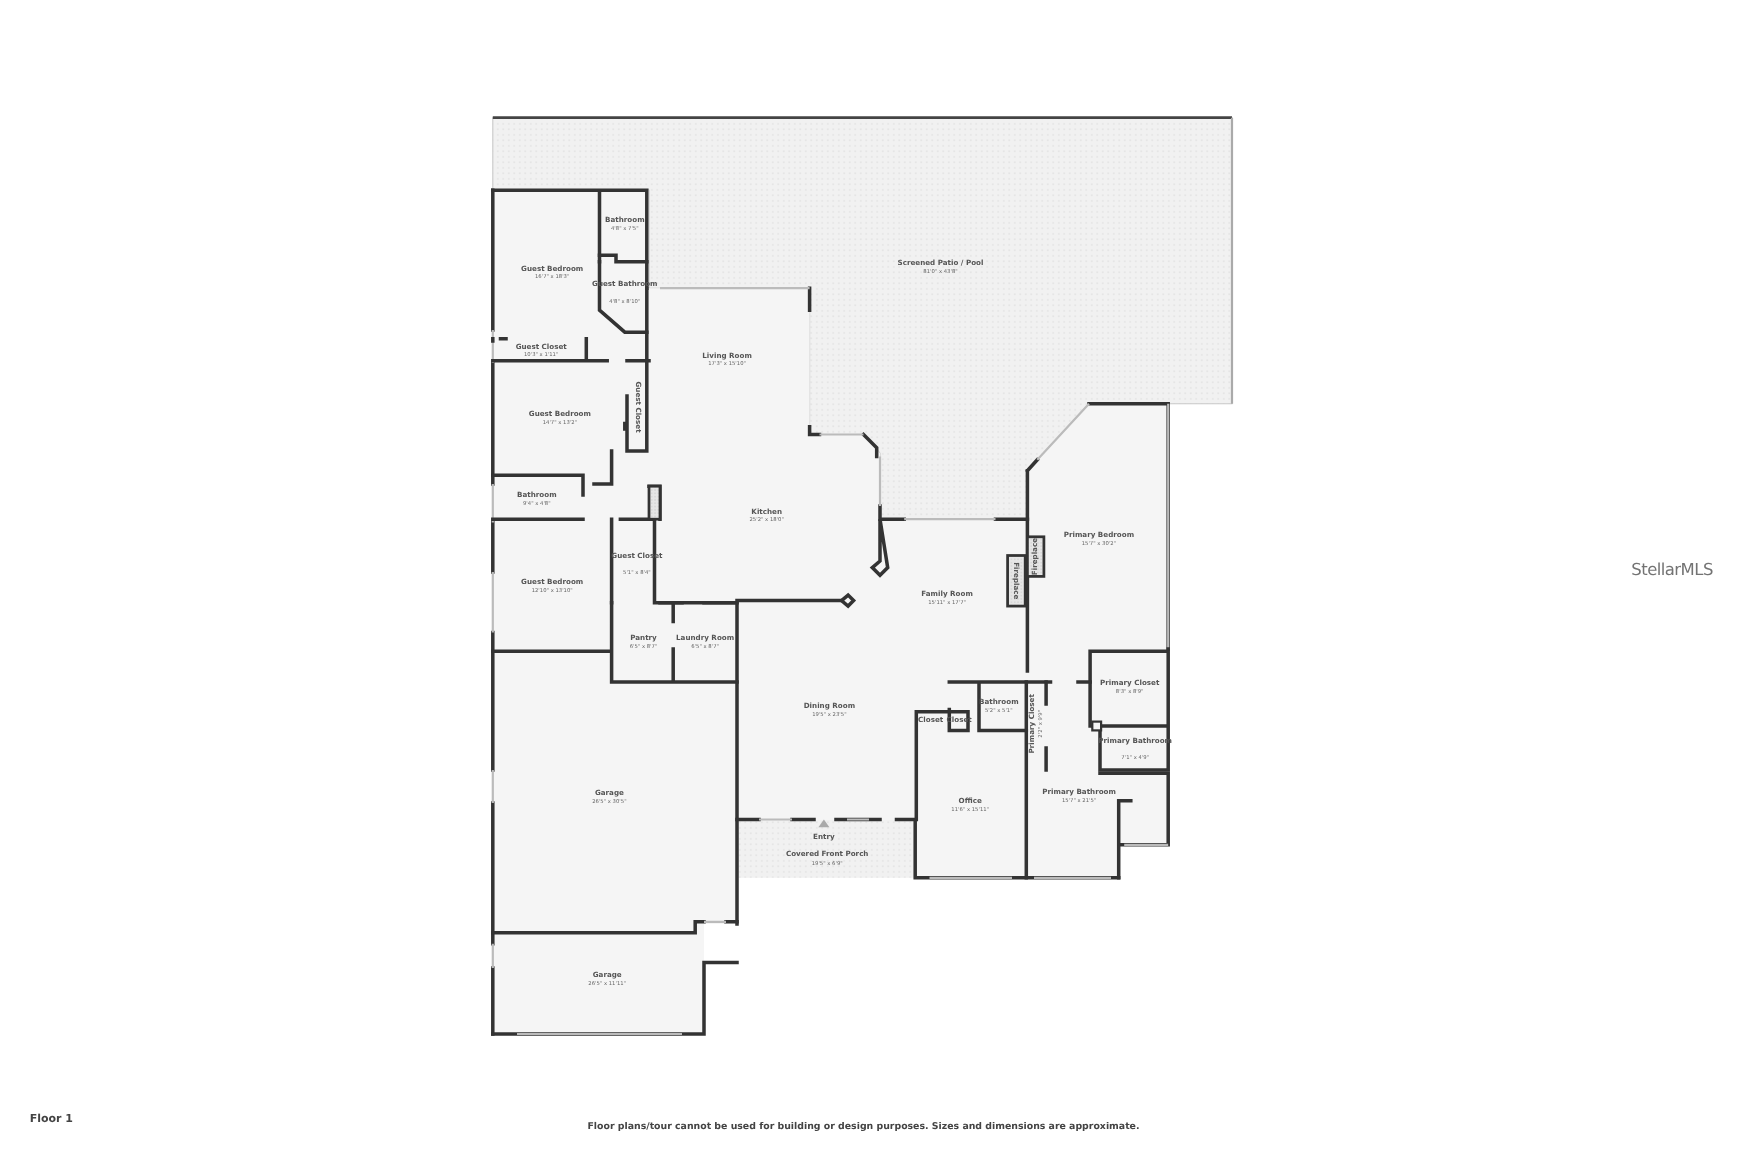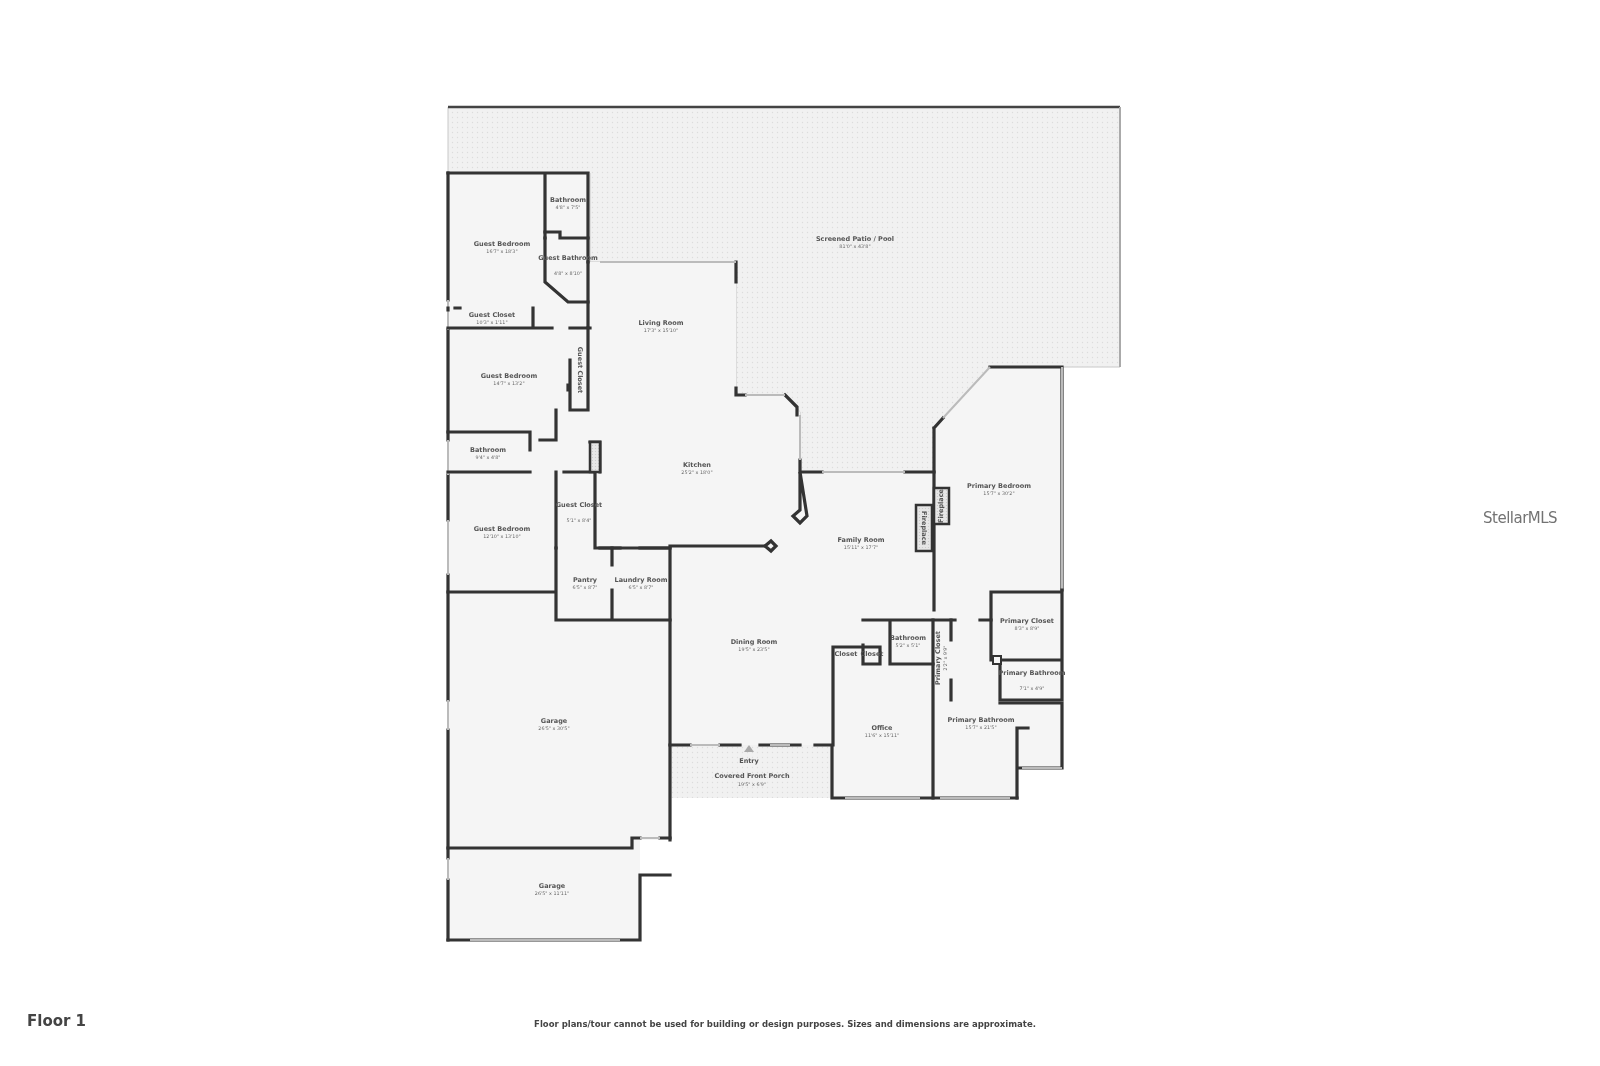--- a/index.html
+++ b/index.html
@@ -2,21 +2,21 @@
 <html><head>
   <meta charset="utf-8">
   <style>
     html, body { margin:0; padding:0; background:#ffffff; }
     body { width:1600px; height:1066px; position:relative; overflow:hidden; font-family:"DejaVu Sans", sans-serif; }
     #plan { position:absolute; left:0; top:0; width:1600px; height:1066px; }
     .room-name { font-family:"DejaVu Sans", sans-serif; font-size:6.5px; fill:#555; font-weight:bold; text-anchor:middle; }
     .room-dim { font-family:"DejaVu Sans", sans-serif; font-size:4.8px; fill:#666; text-anchor:middle; }
     .wall { stroke:#333; stroke-width:3.2; fill:none; stroke-linecap:square; }
     .window { stroke:#bbb; stroke-width:2; fill:none; }
-    .floor-label { position:absolute; left:27px; top:1012px; font-size:15px; font-weight:bold; color:#444; }
+    .floor-label { position:absolute; left:27px; top:1012px; font-size:10px; font-weight:bold; color:#444; }
     .disclaimer { position:absolute; left:0; width:1570px; top:1019px; text-align:center; font-size:8.5px; font-weight:bold; color:#444; }
     .watermark { position:absolute; left:1483px; top:509px; font-size:15px; color:#737373; letter-spacing:-0.5px; }
   </style>
 </head>
 <body>
 
 <svg id="plan" viewBox="0 0 1600 1066" xmlns="http://www.w3.org/2000/svg">
   <defs>
     <pattern id="dots" width="5" height="5" patternUnits="userSpaceOnUse">
       <rect width="5" height="5" fill="#f1f1f1"></rect>

